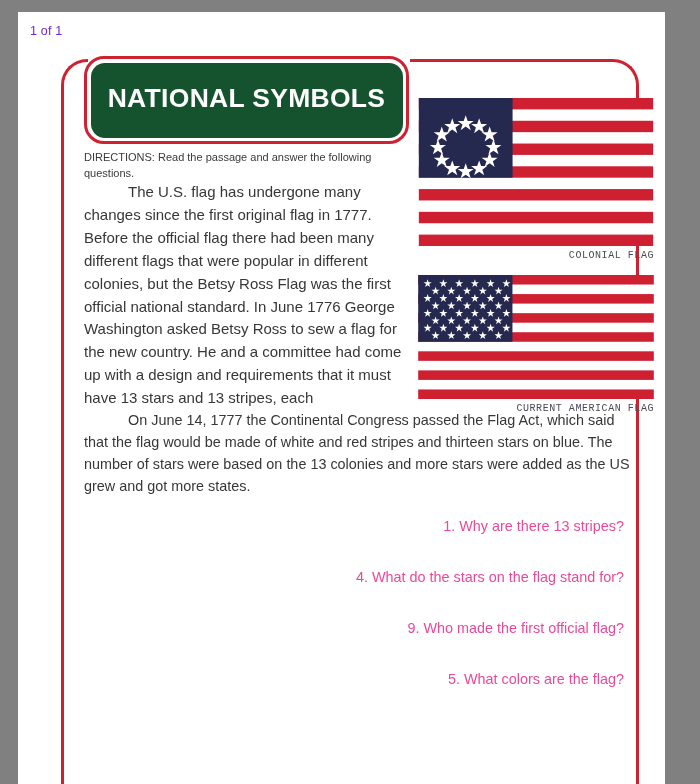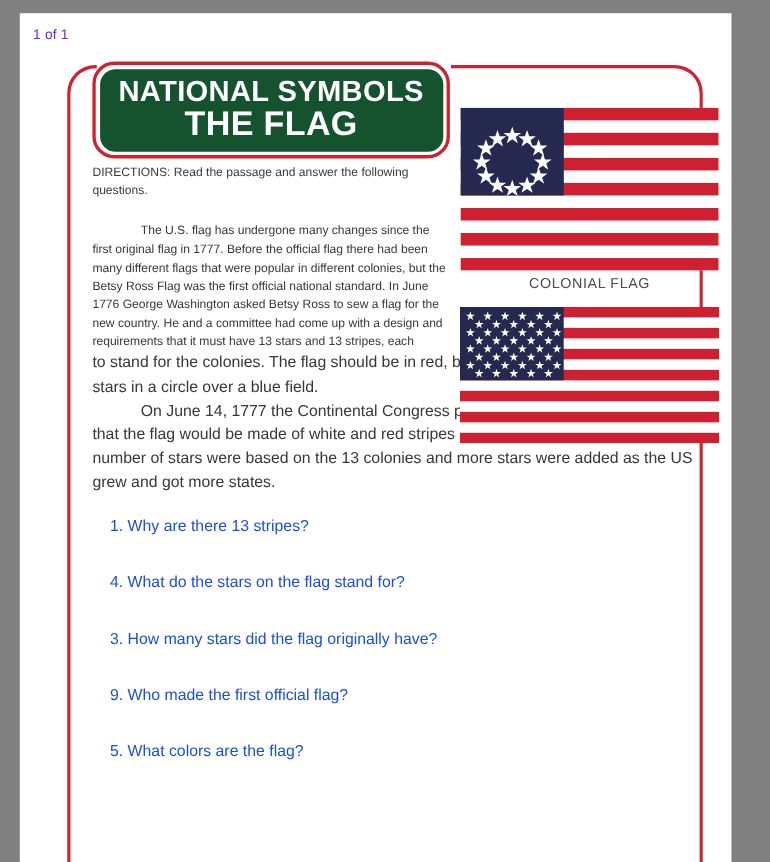--- a/index.html
+++ b/index.html
@@ -101,22 +101,21 @@
 
   #directions {
     width: 320px;
     font-size: 11px;
     line-height: 1.42;
     color: #3a3a3a;
   }
 
   #passage-top {
     width: 325px;
-    margin-top: 21px;
-    font-size: 11px;
+    font-size: 15px;
     line-height: 1.525;
     color: #373737;
     text-indent: 44px;
   }
 
   #passage-wide {
     width: 552px;
     font-size: 14.4px;
     line-height: 1.525;
     color: #373737;
@@ -125,60 +124,61 @@
   #passage-wide p.indented { text-indent: 44px; }
 
   
   #questions {
     margin-top: 20px;
     width: 540px;
     list-style: none;
   }
   .question-item {
     font-size: 14.4px;
-    color: #1d4ed8;
+    color: #ec4899;
     padding-left: 16px;
     margin-bottom: 35px;
     white-space: nowrap;
+    text-align: right;
   }
 
   
   #flags-column {
     position: absolute;
     left: 400px;
     top: 86px;
     width: 236px;
     z-index: 3;
   }
   .flag-block { margin-bottom: 4px; }
   .flag-caption {
-    text-align: center;
-    font-size: 13px;
+    text-align: right;
+    font-size: 10px;
     color: #4a4a56;
     letter-spacing: 0.55px;
     margin-top: 4px;
     margin-bottom: 14px;
+    font-family: Liberation Mono, monospace;
   }
   .flag-svg { display: block; }
 </style>
 </head>
 <body>
 
 <div id="page-sheet">
 
   <div id="page-counter">1 of 1</div>
 
   <div id="worksheet-frame">
     <div id="frame-top-gap"></div>
   </div>
 
   <div id="title-badge">
     <div id="title-badge-inner">
       <div class="badge-line" id="badge-line-1">NATIONAL SYMBOLS</div>
-      <div class="badge-line" id="badge-line-2">THE FLAG</div>
     </div>
   </div>
 
   <div id="flags-column">
 
     <div class="flag-block">
       <svg class="flag-svg" width="236" height="148" viewBox="0 0 190 120">
         <rect x="0" y="0" width="190" height="120" fill="#FFFFFF"></rect>
         <g fill="#CE2030">
           <rect x="0" y="0" width="190" height="9.23"></rect>
@@ -270,38 +270,37 @@
           <polygon points="58.4,39.4 59.2,41.8 61.7,41.8 59.7,43.3 60.4,45.7 58.4,44.2 56.4,45.7 57.1,43.3 55.1,41.8 57.6,41.8"></polygon>
           <polygon points="71.1,39.4 71.9,41.8 74.4,41.8 72.4,43.3 73.1,45.7 71.1,44.2 69.1,45.7 69.8,43.3 67.8,41.8 70.3,41.8"></polygon>
 
           <polygon points="14,45.4 14.8,47.8 17.3,47.8 15.3,49.3 16,51.7 14,50.2 12,51.7 12.7,49.3 10.7,47.8 13.2,47.8"></polygon>
           <polygon points="26.7,45.4 27.5,47.8 30,47.8 28,49.3 28.7,51.7 26.7,50.2 24.7,51.7 25.4,49.3 23.4,47.8 25.9,47.8"></polygon>
           <polygon points="39.4,45.4 40.2,47.8 42.7,47.8 40.7,49.3 41.4,51.7 39.4,50.2 37.4,51.7 38.1,49.3 36.1,47.8 38.6,47.8"></polygon>
           <polygon points="52.1,45.4 52.9,47.8 55.4,47.8 53.4,49.3 54.1,51.7 52.1,50.2 50.1,51.7 50.8,49.3 48.8,47.8 51.3,47.8"></polygon>
           <polygon points="64.8,45.4 65.6,47.8 68.1,47.8 66.1,49.3 66.8,51.7 64.8,50.2 62.8,51.7 63.5,49.3 61.5,47.8 64,47.8"></polygon>
         </g>
       </svg>
+      <div class="flag-caption">CURRENT AMERICAN FLAG</div>
     </div>
 
   </div>
 
   <div id="content">
 
     <div id="directions">DIRECTIONS: Read the passage and answer the following questions.</div>
 
     <div id="passage-top">The U.S. flag has undergone many changes since the first original flag in 1777.  Before the official flag there had been many different flags that were popular in different colonies, but the Betsy Ross Flag was the first official national standard. In June 1776 George Washington asked Betsy Ross to sew a flag for the new country. He and a committee had come up with a design and requirements that it must have 13 stars and 13 stripes, each</div>
 
     <div id="passage-wide">
-      <p>to stand for the colonies. The flag should be in red, blue and white. She designed the stars in a circle over a blue field.</p>
       <p class="indented">On June 14, 1777 the Continental Congress passed the Flag Act, which said that the flag would be made of white and red stripes and thirteen stars on blue. The number of stars were based on the 13 colonies and more stars were added as the US grew and got more states.</p>
     </div>
 
     <ol id="questions">
       <li class="question-item">1. Why are there 13 stripes?</li>
       <li class="question-item">4. What do the stars on the flag stand for?</li>
-      <li class="question-item">3. How many stars did the flag originally have?</li>
       <li class="question-item">9. Who made the first official flag?</li>
       <li class="question-item">5. What colors are the flag?</li>
     </ol>
 
   </div>
 
 </div>
 
 </body></html>

